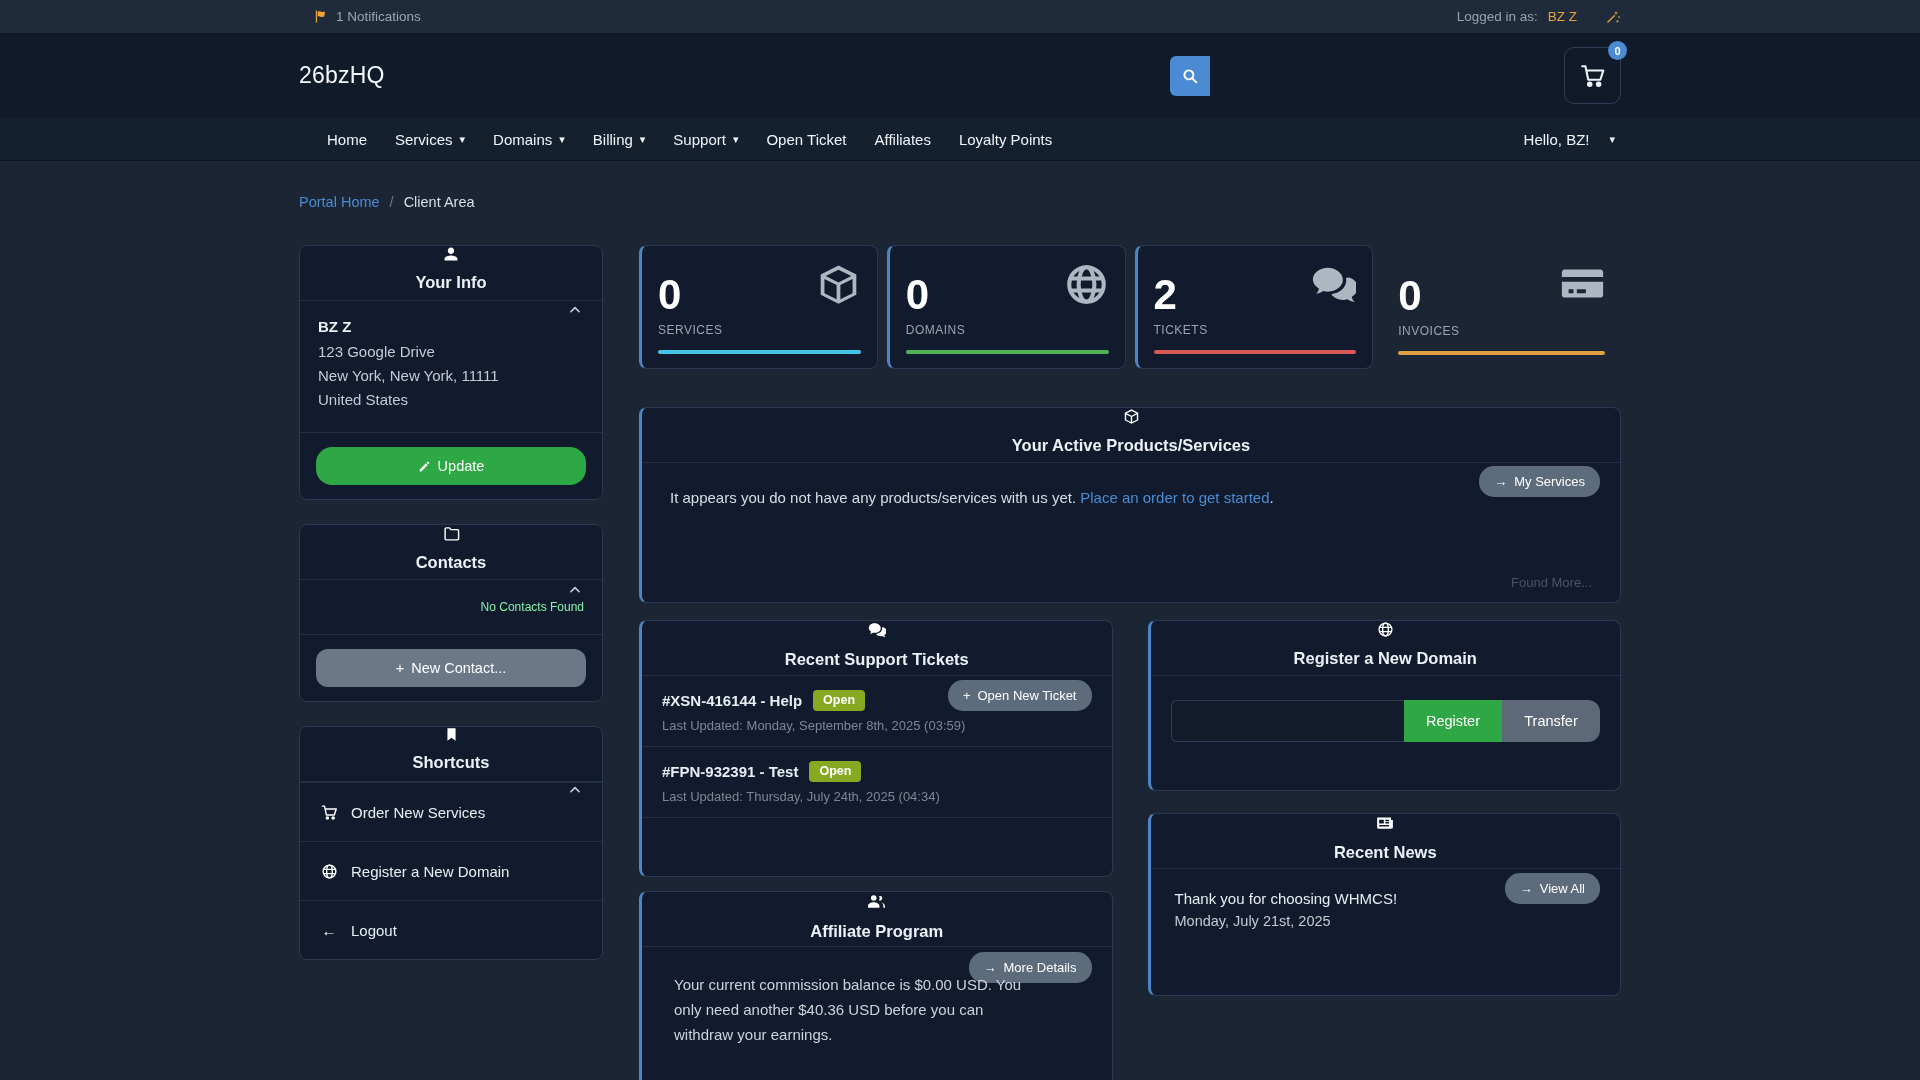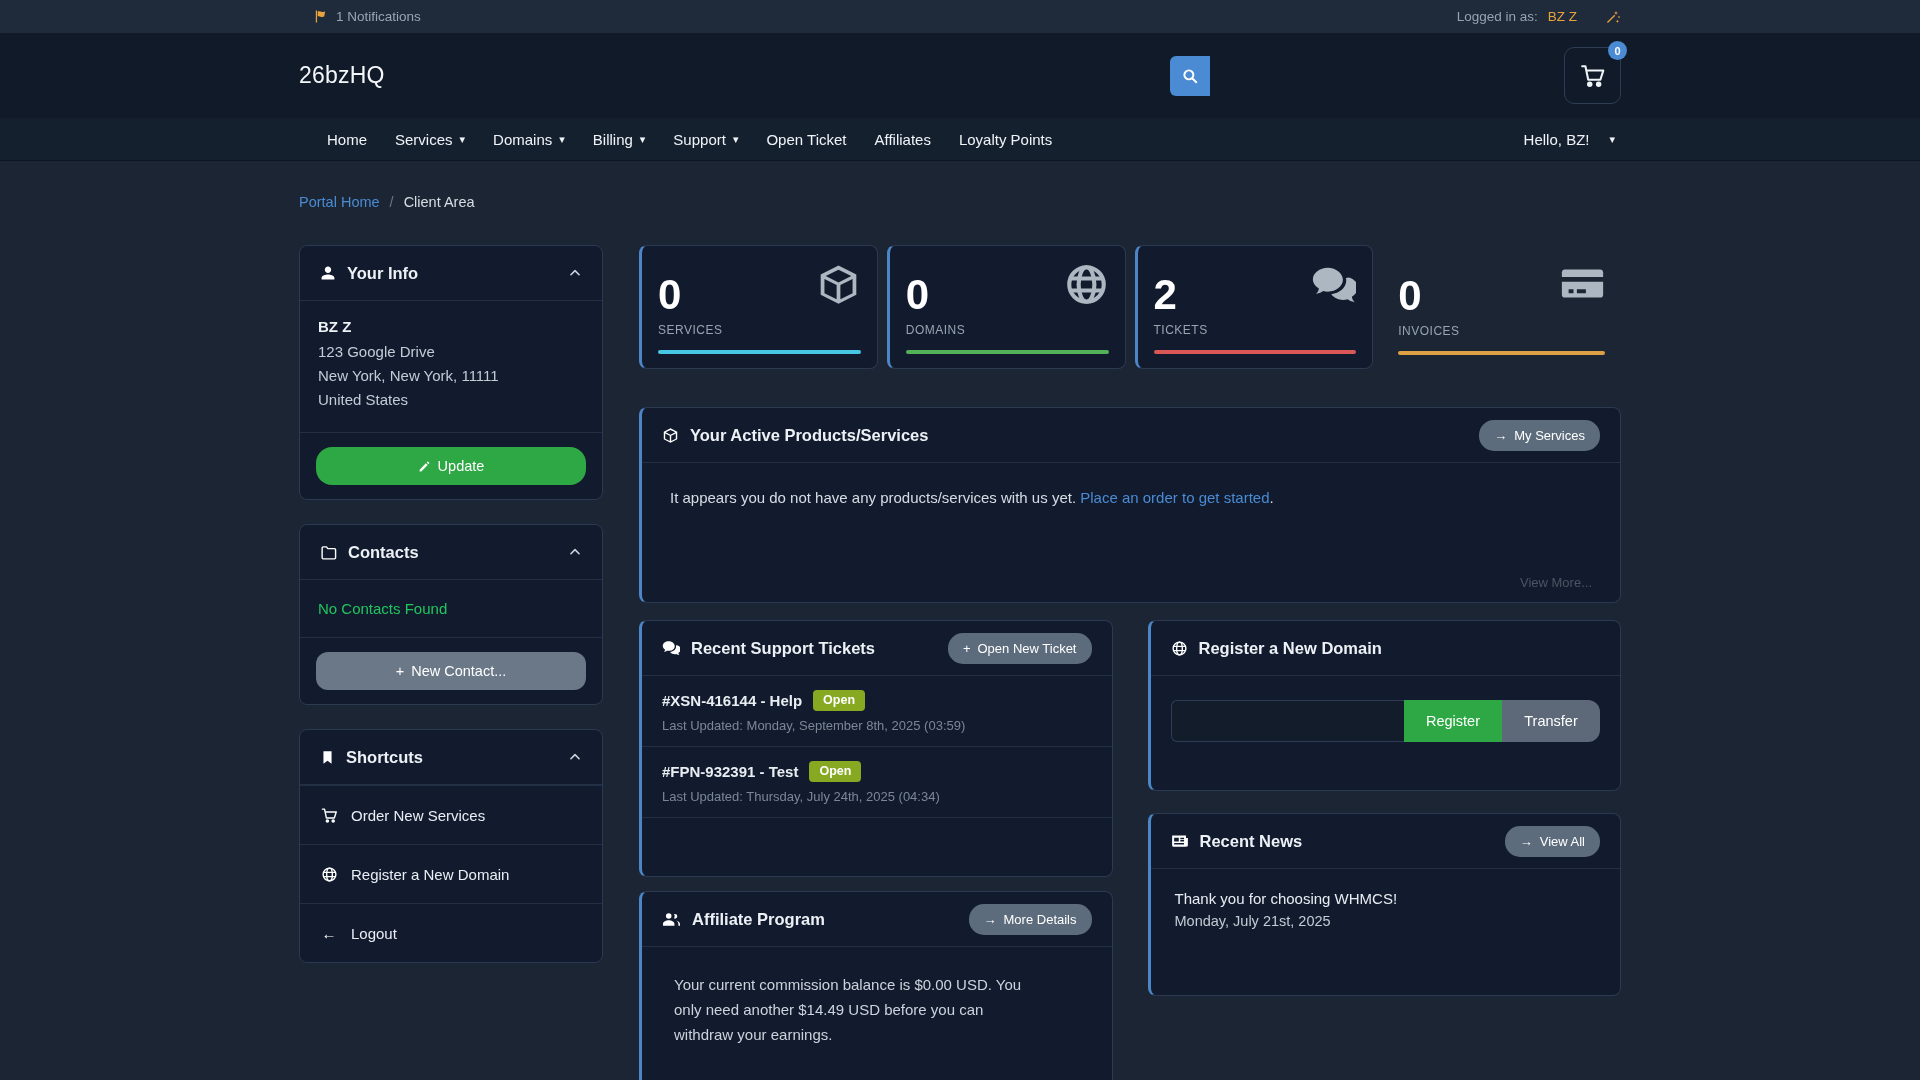--- a/index.html
+++ b/index.html
@@ -57,21 +57,21 @@
 
   
   .content { display:flex; gap:36px; align-items:flex-start; }
   .sidebar { width:304px; flex:none; display:flex; flex-direction:column; gap:24px; }
   .main { flex:1; min-width:0; }
 
   
   .panel { background:#111b2d; border:1px solid #2b3a52; border-radius:8px; overflow:hidden; }
   .panel.accent { border-left:3px solid #4d86c6; }
   .panel-header { display:flex; align-items:center; gap:11px; padding:0 20px; height:55px;
-    border-bottom:1px solid #232f44; }
+    border-bottom:1px solid #232f44;flex-direction:column; }
   .panel-title { font-size:16.5px; font-weight:700; color:#edf1f6; white-space:nowrap; }
   .panel-header .hicon { color:#fff; display:flex; }
   .collapse-toggle { margin-left:auto; color:#c6cfd9; cursor:pointer; display:flex; }
   .divider { height:1px; background:#232f44; }
 
   .btn { border:none; cursor:pointer; font-family:inherit; display:inline-flex;
     align-items:center; justify-content:center; gap:7px; color:#fff; }
   .btn-pill { margin-left:auto; background:#5d6c7c; border-radius:15px; font-size:13px;
     padding:8px 15px; white-space:nowrap; }
   .btn-pill .glyph { font-size:13px; }
@@ -81,21 +81,21 @@
     font-size:14.5px; }
   .glyph { line-height:1; }
 
   
   .info-body { padding:17px 18px 20px; }
   .info-name { font-size:15px; font-weight:700; color:#eef2f6; margin-bottom:5px; }
   .info-line { font-size:15px; color:#c3ccd6; line-height:24px; }
   .panel-footer { padding:14px 16px; }
 
   
-  .contacts-body { padding:20px 18px; font-size:15px; color:#22c55e; }
+  .contacts-body { padding:20px 18px; font-size:12px; color:#86efac;text-align:right; }
 
   
   .shortcut-row { display:flex; align-items:center; gap:13px; height:59px; padding:0 20px;
     font-size:15px; color:#e9eef4; cursor:pointer; border-top:1px solid #232f44; }
   .shortcut-row:first-of-type { border-top:none; }
   .shortcut-row .sicon { color:#fff; display:flex; width:18px; justify-content:center; }
 
   
   .stats-row { display:grid; grid-template-columns:repeat(4,1fr); gap:9px; margin-bottom:38px; }
   .stat-card { position:relative; height:124px; border-radius:8px; padding:0 16px 14px;
@@ -405,21 +405,21 @@
           <button class="btn btn-pill">
             <span class="glyph">→</span>
             <span>My Services</span>
           </button>
         </div>
         <div class="products-body">
           <div>
             <span>It appears you do not have any products/services with us yet.</span>
             <span class="order-link">Place an order to get started</span><span>.</span>
           </div>
-          <div class="view-more">View More...</div>
+          <div class="view-more">Found More...</div>
         </div>
       </div>
 
       <div class="main-bottom">
 
         <div class="main-col">
 
           <div class="panel accent tickets-panel">
             <div class="panel-header">
               <span class="hicon">
@@ -458,21 +458,21 @@
                     <path fill="currentColor" d="M16.3 11a3 3 0 0 0 0-6c-.4 0-.7.1-1 .2a5.5 5.5 0 0 1 0 5.6c.3.1.6.2 1 .2zm1.2 2.3c1.8.8 3.2 2.1 3.2 4.2V20h2V17.5c0-2.2-2.6-3.6-5.2-4.2z"></path>
                   </svg>
               </span>
               <span class="panel-title">Affiliate Program</span>
               <button class="btn btn-pill">
                 <span class="glyph">→</span>
                 <span>More Details</span>
               </button>
             </div>
             <div class="affiliate-body">
-              <div class="affiliate-text">Your current commission balance is $0.00 USD. You only need another $14.49 USD before you can withdraw your earnings.</div>
+              <div class="affiliate-text">Your current commission balance is $0.00 USD. You only need another $40.36 USD before you can withdraw your earnings.</div>
             </div>
           </div>
         </div>
 
         <div class="main-col">
 
           <div class="panel accent domain-panel">
             <div class="panel-header">
               <span class="hicon">
                 <svg viewBox="0 0 24 24" width="17" height="17">

